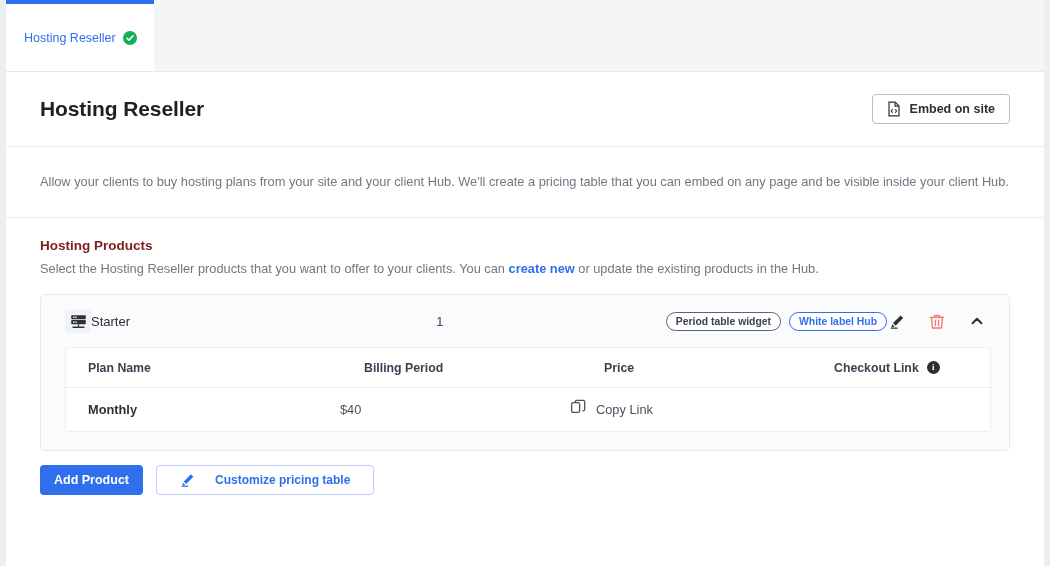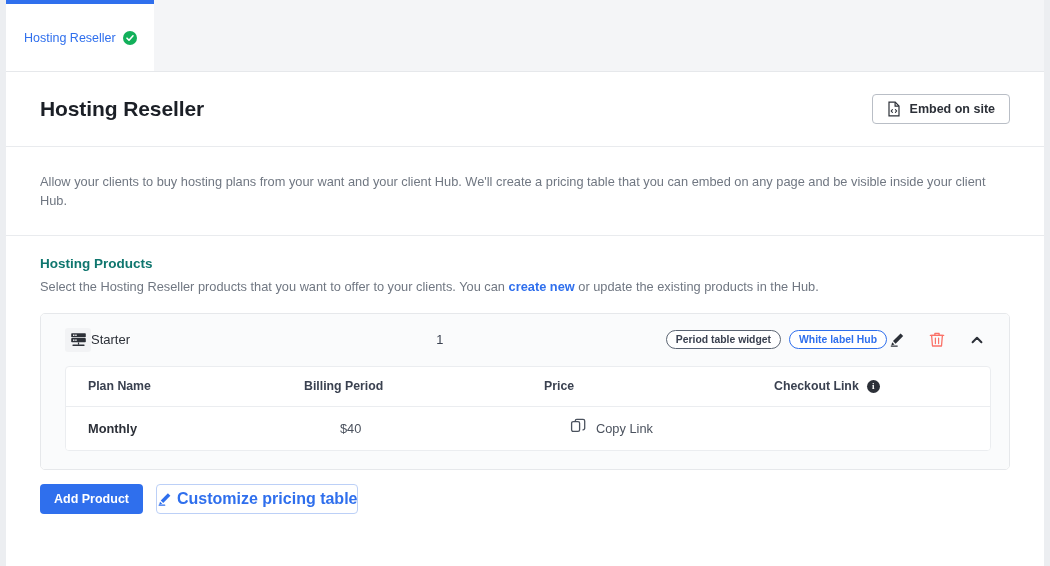--- a/index.html
+++ b/index.html
@@ -106,21 +106,21 @@
   }
 
   
   .section {
     border-top: 1px solid #e9ebee;
     padding: 20px 34px 0 34px;
   }
   .section-title {
     font-size: 13.5px;
     font-weight: bold;
-    color: #0f766e;
+    color: #7f1d1d;
     margin-bottom: 7px;
   }
   .section-sub {
     font-size: 12.8px;
     color: #707782;
     line-height: 1.45;
   }
   .link-blue {
     color: #2f6fed;
     font-weight: bold;
@@ -222,21 +222,21 @@
     overflow: hidden;
     margin-left: 6px;
   }
   .pthead {
     display: flex; align-items: center;
     height: 40px;
     border-bottom: 1px solid #ebedf0;
     padding: 0 22px;
   }
   .pth { font-size: 12.3px; font-weight: bold; color: #3a4150; }
-  .pc-name  { width: 216px; }
+  .pc-name  { width: 276px; }
   .pc-price { width: 230px; }
   .pc-bill  { width: 240px; }
   .pc-link  { flex: 1; display: flex; align-items: center; gap: 8px; }
 
   .ptrow {
     display: flex; align-items: center;
     height: 43px;
     padding: 0 22px;
     background: #ffffff;
   }
@@ -267,27 +267,27 @@
   }
   .btn-primary {
     height: 30px; padding: 0 14px;
     background: #2f6fed; color: #ffffff;
     border: none; border-radius: 4px;
     font-size: 12.5px; font-weight: bold;
     font-family: "Liberation Sans", sans-serif;
     cursor: pointer; white-space: nowrap;
   }
   .btn-outline-blue {
-    height: 30px; padding: 0 0;
+    height: 30px; padding: 0 23px;
     background: #ffffff; color: #2f6fed;
     border: 1px solid #bcd0f7; border-radius: 4px;
-    font-size: 16px; font-weight: bold;
+    font-size: 12px; font-weight: bold;
     font-family: "Liberation Sans", sans-serif;
     cursor: pointer; white-space: nowrap;
-    display: inline-flex; align-items: center; gap: 4px;
+    display: inline-flex; align-items: center; gap: 19px;
   }
   .btn-outline-blue svg { display: block; flex: none; }
 </style>
 </head>
 <body>
 
 <div id="app">
 
   <div class="rail-left"></div>
   <div class="rail-right"></div>
@@ -315,21 +315,21 @@
             <path d="M5.4 8.6 L4.1 10 L5.4 11.4" fill="none" stroke="#2c3038" stroke-width="1.1" stroke-linecap="round" stroke-linejoin="round"></path>
             <path d="M8.4 8.6 L9.7 10 L8.4 11.4" fill="none" stroke="#2c3038" stroke-width="1.1" stroke-linecap="round" stroke-linejoin="round"></path>
           </svg>
         </span>
         <span>Embed on site</span>
       </button>
     </div>
     <div class="hdr-divider"></div>
 
     <div class="desc-band">
-      <div class="desc-text">Allow your clients to buy hosting plans from your want and your client Hub. We'll create a pricing table that you can embed on any page and be visible inside your client Hub.</div>
+      <div class="desc-text">Allow your clients to buy hosting plans from your site and your client Hub. We'll create a pricing table that you can embed on any page and be visible inside your client Hub.</div>
     </div>
 
     <div class="section">
       <div class="section-title">Hosting Products</div>
       <div class="section-sub">
         <span>Select the Hosting Reseller products that you want to offer to your clients. You can </span><a class="link-blue">create new</a><span> or update the existing products in the Hub.</span>
       </div>
 
       <div class="table-wrap">
 

